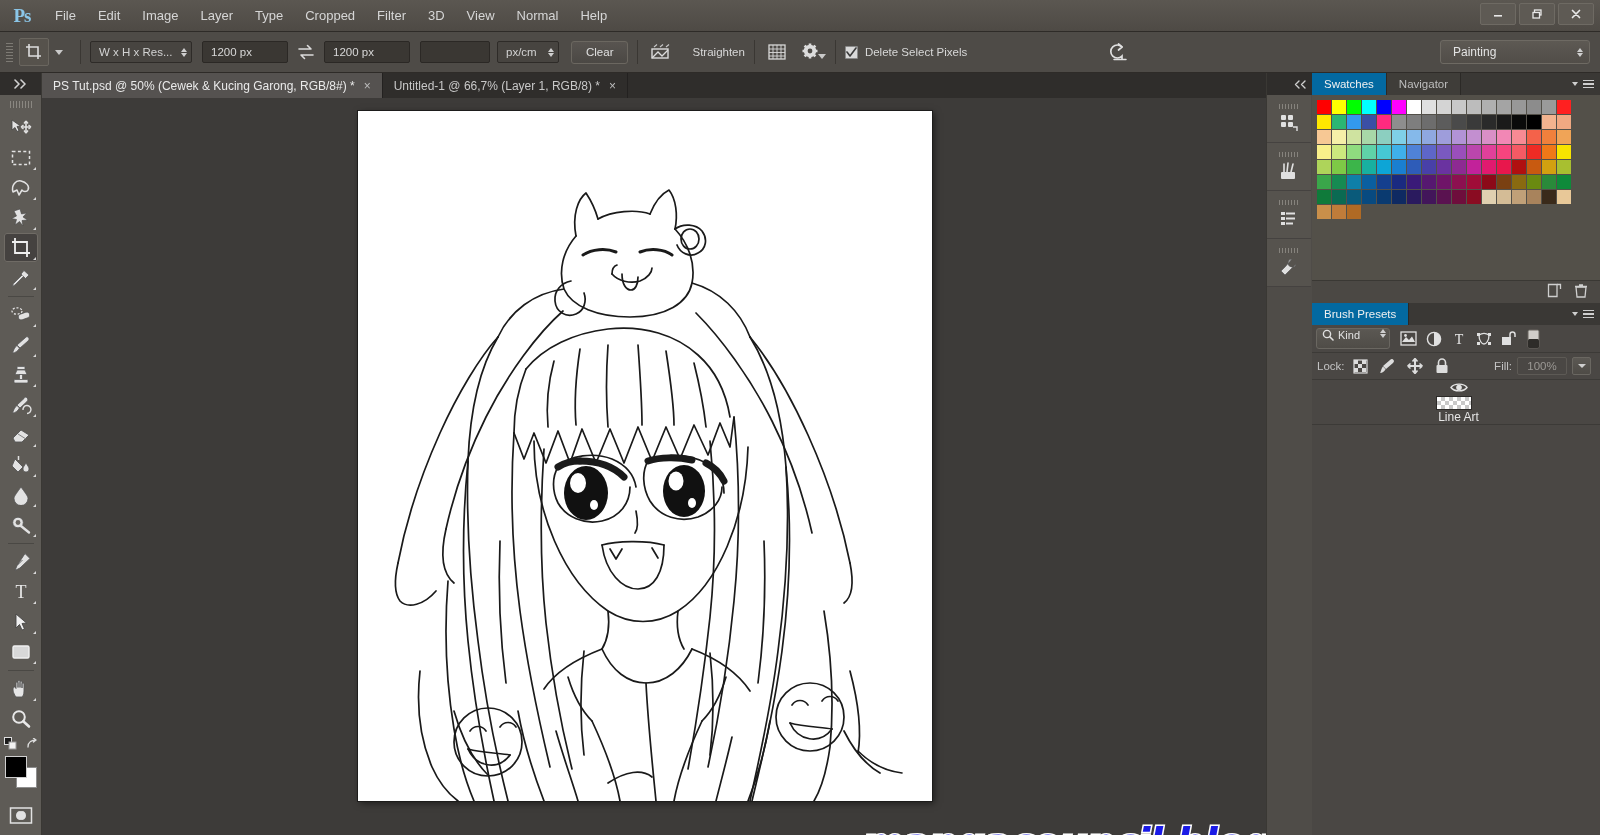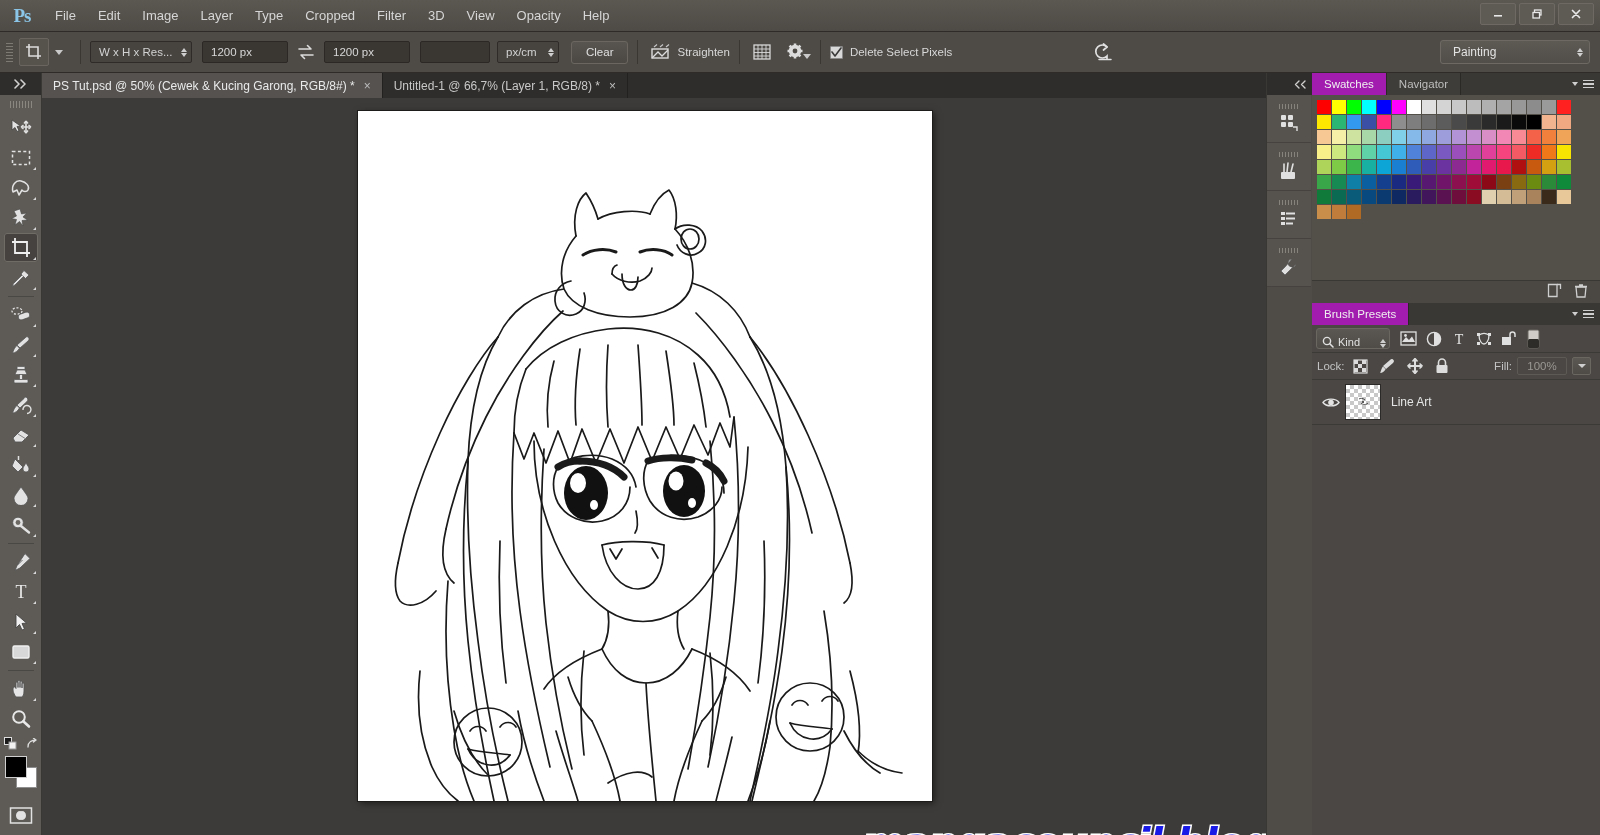--- a/index.html
+++ b/index.html
@@ -151,41 +151,41 @@
 
   .rightpanel {
     position:absolute; left:1312px; top:73px; width:288px; height:762px;
     background:#4a4744;
   }
   .panel-tabrow { display:flex; align-items:stretch; height:22px; background:#35332f; }
   .panel-tab {
     padding:0 12px; display:flex; align-items:center; font-size:11.5px; color:#bdbdbd;
     background:#3f3d39; border-right:1px solid #2b2926;
   }
-  .panel-tab.active { background:#a21caf; color:#f0f0f0; }
+  .panel-tab.active { background:#0369a1; color:#f0f0f0; }
   .panel-tabfill { flex:1; background:#3a3835; display:flex; align-items:center; justify-content:flex-end; padding-right:6px; gap:3px;}
   .hamb { display:flex; flex-direction:column; gap:2px; }
   .hamb i { width:11px;height:1.5px;background:#cfcfcf;display:block; }
   .hamb-tri { width:0;height:0;border-left:3.5px solid transparent;border-right:3.5px solid transparent;border-top:4px solid #cfcfcf; margin-right:2px;}
 
   .swatch-body { background:#535049; padding:5px 0 0 5px; height:208px; position:relative;}
   .swatch-grid { display:grid; grid-template-columns: repeat(17, 14px); grid-auto-rows:14px; gap:1px; }
   .sw { width:14px;height:14px; }
   .panel-footer {
     position:absolute; left:0; bottom:0; width:100%; height:23px; background:#4b4844;
     border-top:1px solid #3a3834; display:flex; align-items:center; justify-content:flex-end; gap:12px; padding-right:12px;
   }
   .layers-body { background:#4a4744; }
   .filter-row {
     height:28px; display:flex; align-items:center; gap:0; padding:0 4px;
     background:#4a4744; border-bottom:1px solid #3c3a37;
   }
   .kind-select {
     height:21px; width:74px; background:linear-gradient(#5b5853,#4f4c47); border:1px solid #6a6761; border-radius:3px;
-    display:flex; align-items:flex-end; gap:4px; padding:0 3px 0 5px; color:#e0e0e0; font-size:11px; margin-right:6px;
+    display:flex; align-items:flex-start; gap:4px; padding:0 3px 0 5px; color:#e0e0e0; font-size:11px; margin-right:6px;
   }
   .fk { width:25px;height:24px;display:flex;align-items:center;justify-content:center; }
   .blend-row {
     height:28px; display:flex; align-items:center; padding:0 5px; gap:6px;
     border-bottom:1px solid #3c3a37;
   }
   .blend-select {
     height:20px; width:140px; background:#4a4744; border:1px solid #605d58; border-radius:2px;
     display:flex; align-items:center; justify-content:space-between; padding:0 4px 0 7px; color:#d5d5d5; font-size:11.5px;
   }
@@ -194,21 +194,21 @@
     height:18px; width:46px; background:#4a4744; border:1px solid #5d5a55; border-radius:2px;
     color:#9b9894; font-size:11.5px; display:flex; align-items:center; justify-content:center;
   }
   .val-drop { width:19px;height:18px;background:linear-gradient(#5b5853,#4e4b46);border:1px solid #6a6761;border-radius:2px;
     display:flex;align-items:center;justify-content:center;}
   .lock-row { height:27px; display:flex; align-items:center; padding:0 5px; gap:5px; border-bottom:1px solid #3c3a37; }
   .lock-ic { width:22px;height:22px;display:flex;align-items:center;justify-content:center;}
 
   .layer-row {
     height:45px; display:flex; align-items:center; gap:0;
-    border-bottom:1px solid #3c3a37; background:#4a4744; padding-left:5px;
+    border-bottom:1px solid #3c3a37; background:#4a4744; padding-left:5px;flex-direction:column;
   }
   .layer-row.selected { background:#7e94ae; }
   .eye-cell { width:28px; height:45px; display:flex; align-items:center; justify-content:center; }
   .eye-empty { width:13px;height:13px;border:1px solid #86837e;border-radius:1px; }
   .thumb {
     width:36px; height:36px; border:1px solid #2c2a28; margin-right:10px; background:#fff;
     position:relative; overflow:hidden;
   }
   .thumb.selected-thumb { outline:2px solid #cfd8e2; }
   .checker {
@@ -230,21 +230,21 @@
     <div class="menubar">
       <div class="menu-item">File</div>
       <div class="menu-item">Edit</div>
       <div class="menu-item">Image</div>
       <div class="menu-item">Layer</div>
       <div class="menu-item">Type</div>
       <div class="menu-item">Cropped</div>
       <div class="menu-item">Filter</div>
       <div class="menu-item">3D</div>
       <div class="menu-item">View</div>
-      <div class="menu-item">Opacity</div>
+      <div class="menu-item">Normal</div>
       <div class="menu-item">Help</div>
     </div>
     <div class="wincontrols">
       <div class="winbtn">
         <svg width="12" height="12" viewBox="0 0 12 12">
             <rect x="2" y="7" width="8" height="1.6" fill="#e8e8e8"></rect>
           </svg>
       </div>
       <div class="winbtn">
         <svg width="12" height="12" viewBox="0 0 12 12">
@@ -312,21 +312,21 @@
 
     <div class="opt-sep"></div>
 
     <div class="opt-icon-btn">
       <svg width="22" height="18" viewBox="0 0 22 18">
         <rect x="3" y="6" width="16" height="9" fill="none" stroke="#dcdcdc" stroke-width="1.4"></rect>
         <path d="M3 15 L9 9 L13 13 L19 7" fill="none" stroke="#dcdcdc" stroke-width="1.3"></path>
         <path d="M5 4 L8 1.5 M11 4 L14 1.5 M17 4 L20 1.5" stroke="#c8c8c8" stroke-width="1.1"></path>
       </svg>
     </div>
-    <div class="opt-text" style="margin-left:4px;">Straighten</div>
+    <div class="opt-text" style="margin-left:19px;">Straighten</div>
 
     <div class="opt-sep"></div>
 
     <div class="opt-icon-btn">
       <svg width="20" height="20" viewBox="0 0 20 20">
         <rect x="2" y="3" width="16" height="14" fill="none" stroke="#d8d8d8" stroke-width="1.3"></rect>
         <g stroke="#d8d8d8" stroke-width="0.9">
           <path d="M6 3 V17 M10 3 V17 M14 3 V17 M2 7 H18 M2 10.5 H18 M2 14 H18"></path>
         </g>
       </svg>

